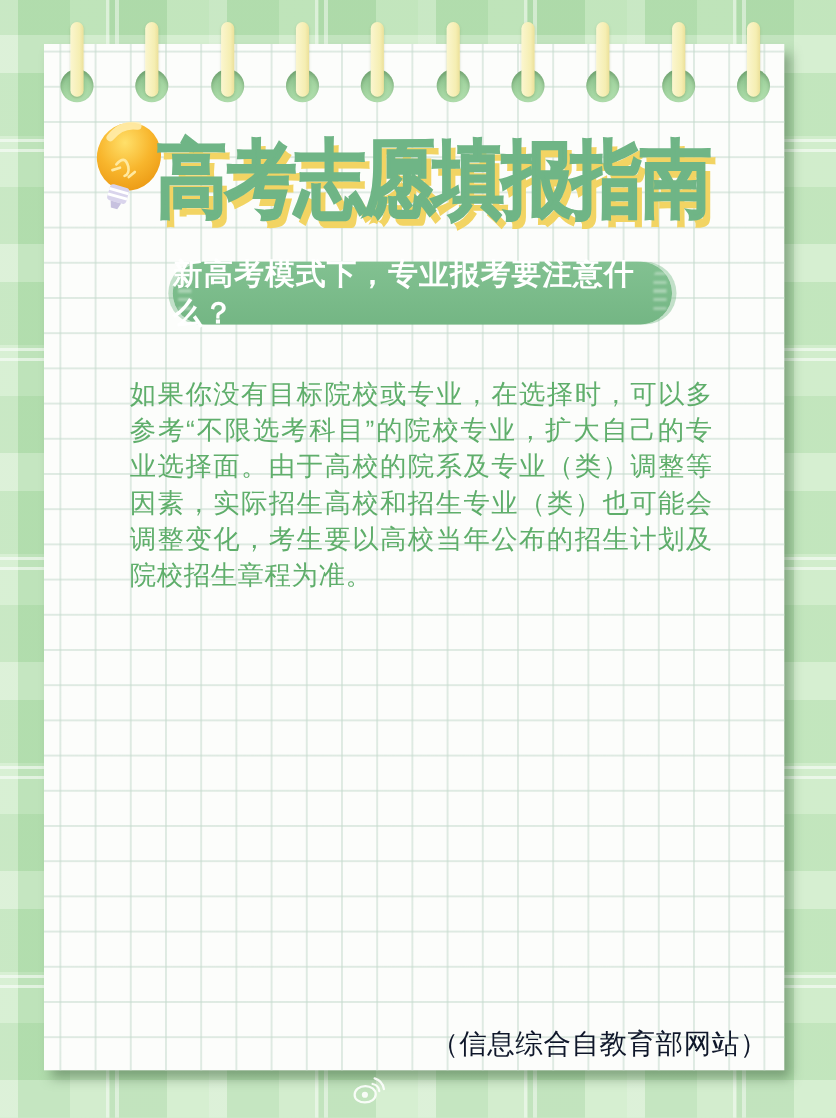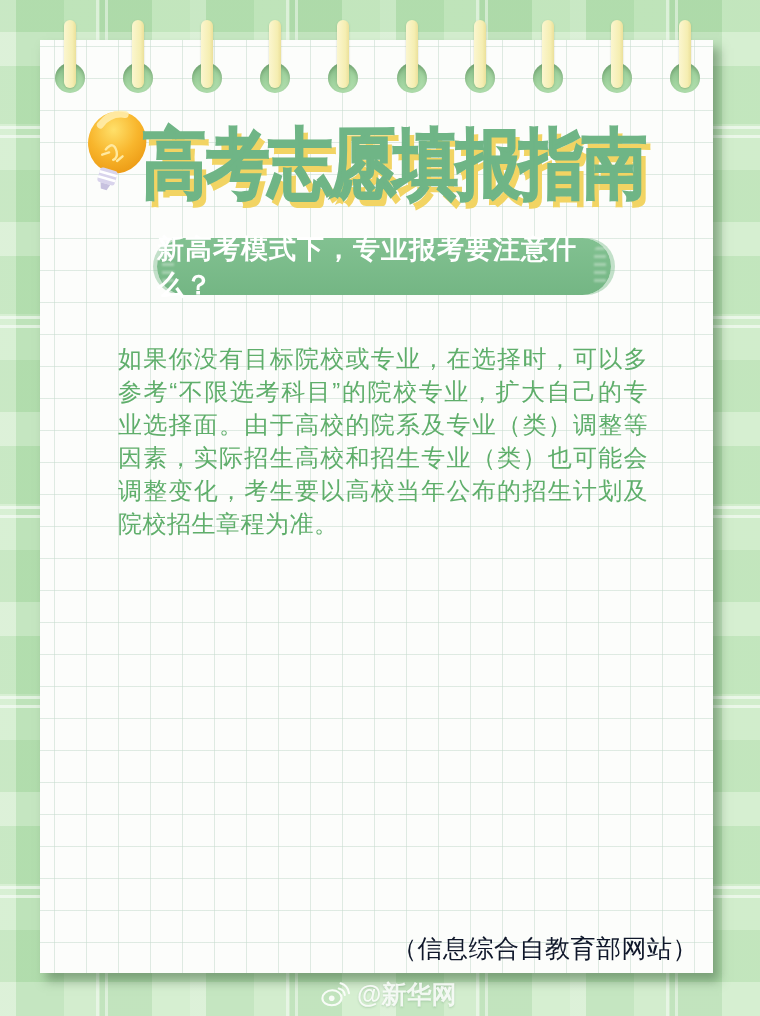--- a/index.html
+++ b/index.html
@@ -172,14 +172,13 @@
   <span>
     <svg width="30" height="28" viewBox="0 0 32 30">
       <g fill="none" stroke="rgba(255,255,255,.88)" stroke-width="2.2" stroke-linecap="round">
         <path d="M13 10 c-6 0 -10.5 4 -10.5 8.6 c0 4.4 4.5 7.4 10 7.4 c6 0 10.5 -3.4 10.5 -8 c0 -4.6 -4.5 -8 -10 -8 z"></path>
         <path d="M20 8 a8 8 0 0 1 6.5 7"></path>
         <path d="M22 2.5 a13 13 0 0 1 9 10.5"></path>
       </g>
       <circle cx="12.5" cy="18.5" r="3" fill="rgba(255,255,255,.88)"></circle>
     </svg>
   </span>
-  <span>@新华网</span>
 </div>
 
 </body></html>

